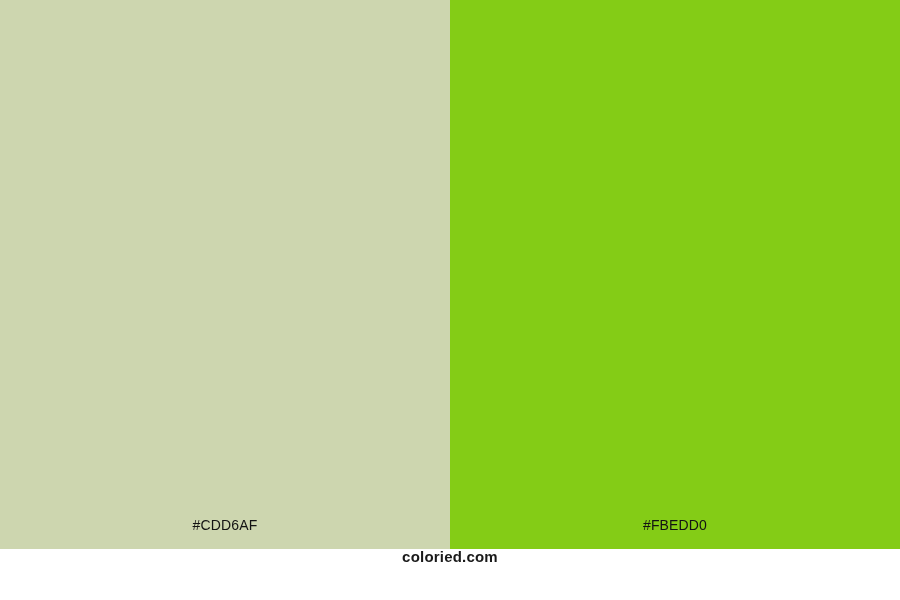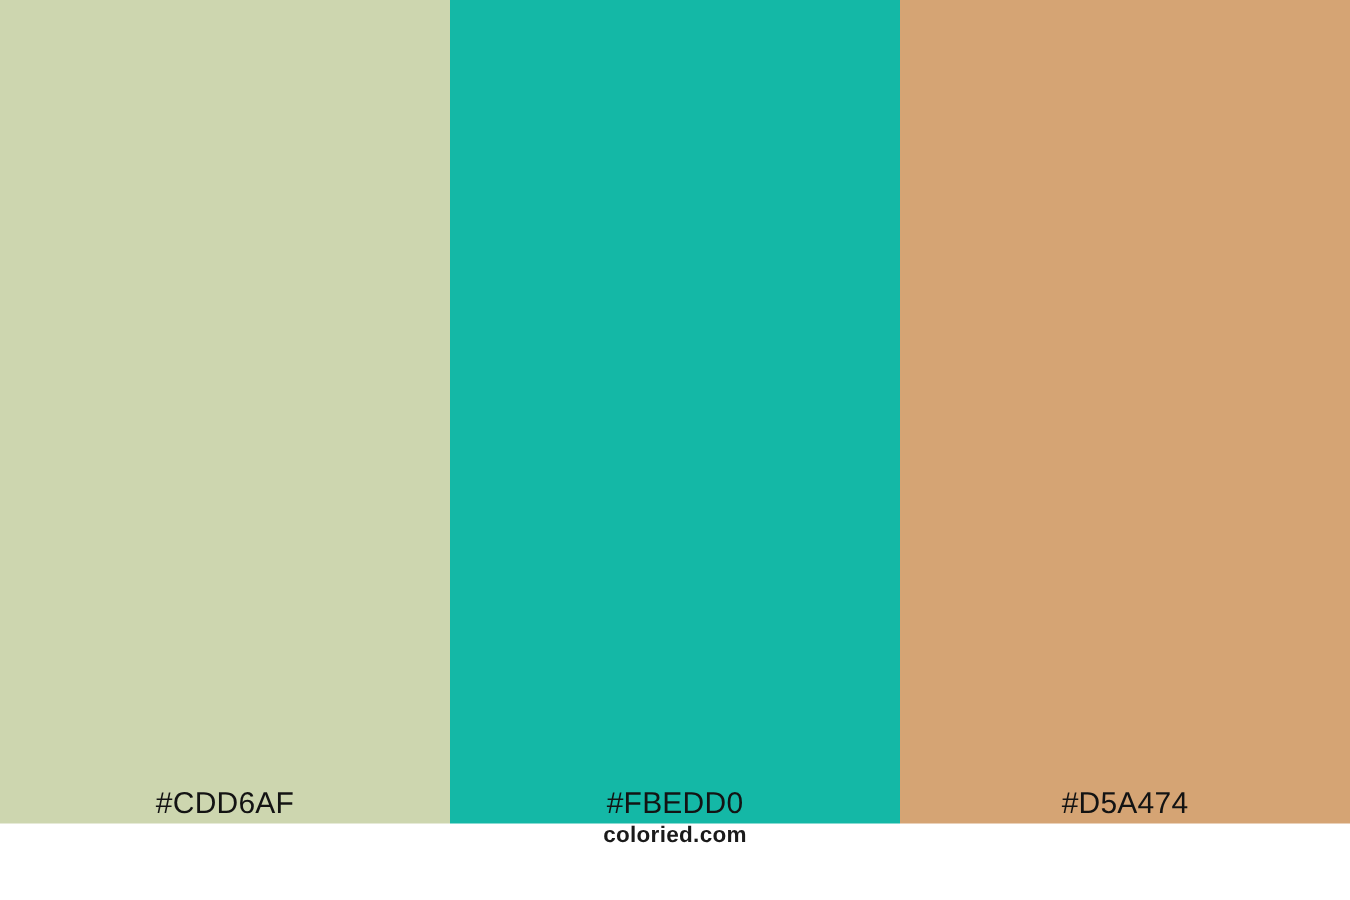--- a/index.html
+++ b/index.html
@@ -41,26 +41,26 @@
     align-items: flex-end;
     justify-content: center;
     height: 100%;
     box-sizing: border-box;
   }
 
   .swatch-label {
     display: block;
     width: 100%;
     text-align: center;
-    font-size: 20px;
+    font-size: 14px;
     line-height: 1;
     letter-spacing: 0.15px;
     color: #131313;
     font-family: "Liberation Sans", "DejaVu Sans", sans-serif;
-    padding-bottom: 3px;
+    padding-bottom: 17px;
     user-select: text;
     white-space: nowrap;
   }
 
   
   #footer {
     width: 900px;
     height: 51px;
     background: #ffffff;
     display: flex;
@@ -85,27 +85,24 @@
 <div id="page-wrap" style="background-color: rgb(255, 255, 255);">
 
   <div id="palette">
 
     <div class="swatch" style="background-color: rgb(205, 214, 175);">
       <span class="swatch-label" style="color: rgb(19, 19, 19);">#CDD6AF</span>
     </div>
 
 
 
-    <div class="swatch" style="background-color: #14b8a6; justify-content: flex-end;">
+    <div class="swatch" style="background-color: #84cc16; justify-content: flex-end;">
       <span class="swatch-label" style="color: rgb(19, 19, 19);">#FBEDD0</span>
     </div>
 
-    <div class="swatch" style="background-color: rgb(213, 164, 116);">
-      <span class="swatch-label" style="color: rgb(19, 19, 19);">#D5A474</span>
-    </div>
 
   </div>
 
   <div id="footer" style="background-color: rgb(255, 255, 255);">
     <span id="footer-text">coloried.com</span>
   </div>
 
 </div>
 
 </body></html>

